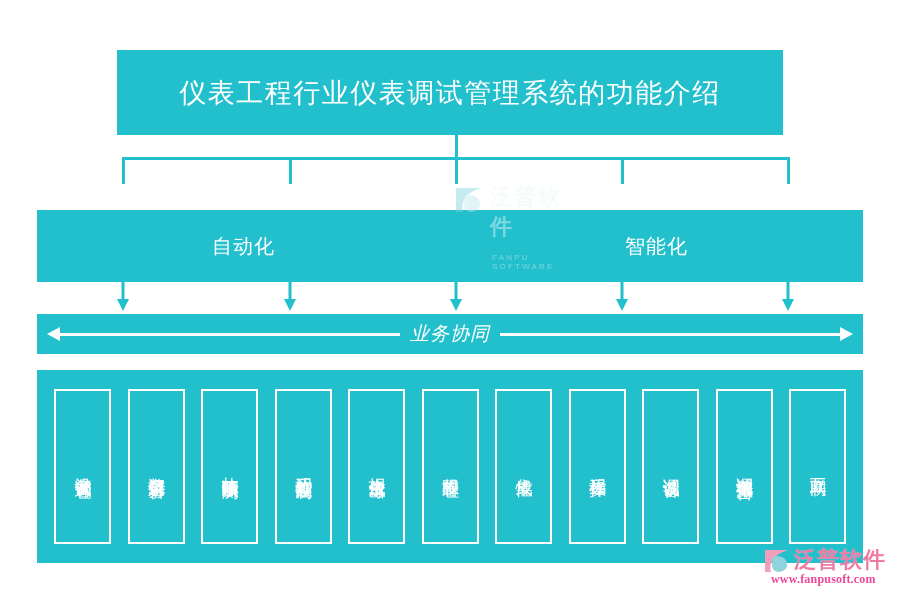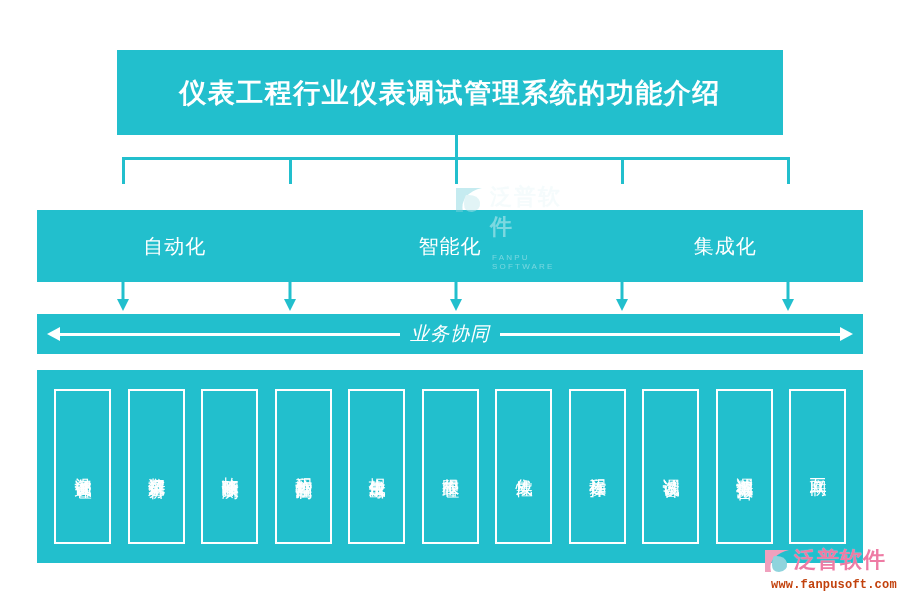--- a/index.html
+++ b/index.html
@@ -15,21 +15,21 @@
   .title-box {
     position: absolute;
     left: 117px; top: 50px; width: 666px; height: 85px;
     background: #22bfcd;
     display: flex; align-items: center; justify-content: center;
   }
   .title-text {
     color: #ffffff;
     font-size: 27px;
     letter-spacing: 1.5px;
-    font-weight: 700;
+    font-weight: 400;
     white-space: nowrap;
     font-family: "Liberation Serif", "DejaVu Serif", serif;
   }
 
   
   .conn { position: absolute; background: #22bfcd; }
   .conn-stem { left: 455px; top: 135px; width: 3px; height: 24px; }
   .conn-hbar { left: 122px; top: 157px; width: 668px; height: 3px; }
   .drop { position: absolute; background: #22bfcd; width: 3px; top: 157px; height: 27px; }
 
@@ -130,23 +130,23 @@
     position: absolute; left: 762px; top: 545px; width: 132px; height: 46px;
     z-index: 9; pointer-events: none;
   }
   .wm-br .wm-cn {
     position: absolute; left: 32px; top: 0px;
     font-size: 22px; color: #ee7ba4; letter-spacing: 1px; font-weight: bold;
     font-family: "Liberation Sans", sans-serif;
     text-shadow: 0 0 1px rgba(255,255,255,.6);
   }
   .wm-br .wm-en {
-    position: absolute; left: 9px; top: 33px;
-    font-size: 12px; color: #c2410c; letter-spacing: .2px; font-weight: bold;
-    font-family: Liberation Mono, monospace;
+    position: absolute; left: 9px; top: 27px;
+    font-size: 12px; color: #ec4899; letter-spacing: .2px; font-weight: bold;
+    font-family: Liberation Serif, serif;
   }
   .wm-br .wm-logo { position: absolute; left: 0px; top: 2px; width: 30px; height: 28px; }
 </style>
 </head>
 <body>
 
 <div id="stage">
 
   <div class="title-box">
     <div class="title-text">仪表工程行业仪表调试管理系统的功能介绍</div>
@@ -156,21 +156,20 @@
   <div class="conn conn-hbar"></div>
   <div class="drop" style="left:122px;"></div>
   <div class="drop" style="left:289px;"></div>
   <div class="drop" style="left:455px;"></div>
   <div class="drop" style="left:621px;"></div>
   <div class="drop" style="left:787px;"></div>
 
   <div class="row2">
     <div class="row2-item">自动化</div>
     <div class="row2-item">智能化</div>
-    <div class="row2-item">集成化</div>
   </div>
 
   <div class="wm-center">
     <svg class="wm-logo" viewBox="0 0 34 32">
       <path d="M4 4 L30 4 Q20 6 14 13 Q9 19 11 28 L4 28 Z" fill="#7fd4de"></path>
       <path d="M14 11 Q26 10 28 18 Q29 26 20 28 Q12 28 12 20 Q12 14 14 11 Z" fill="#bfe8ec"></path>
     </svg>
     <div class="wm-cn">泛普软件</div>
     <div class="wm-en">FANPU SOFTWARE</div>
   </div>

